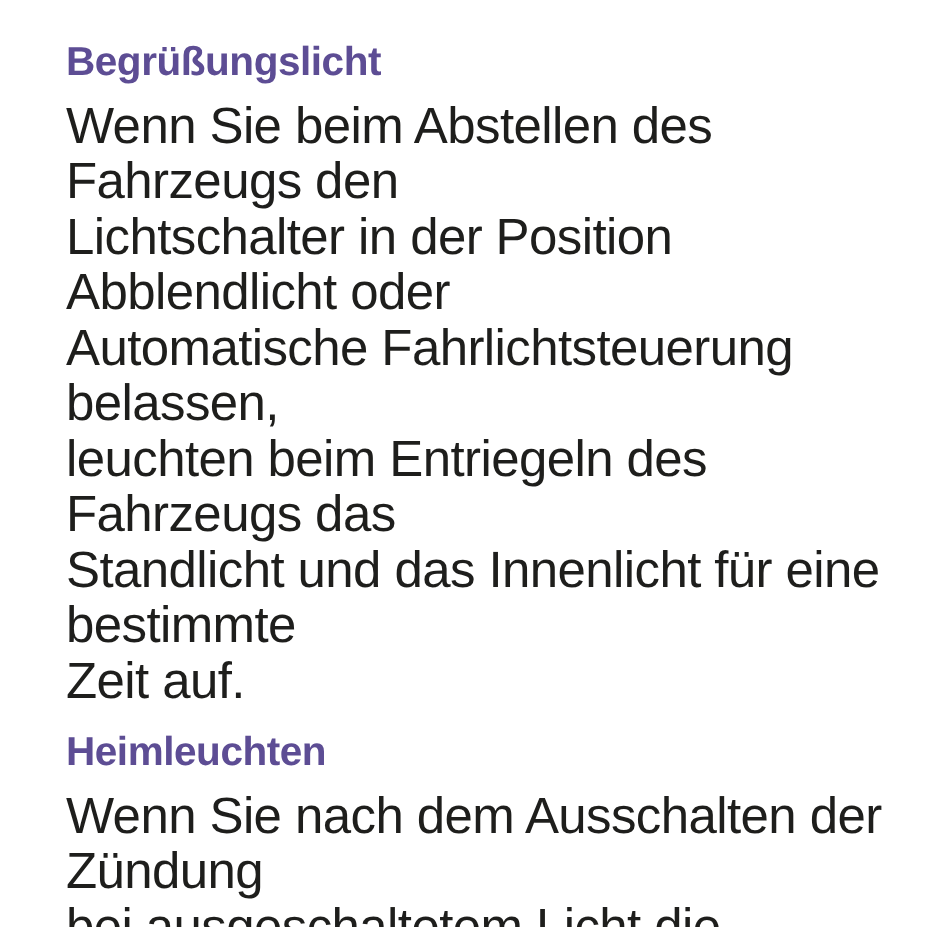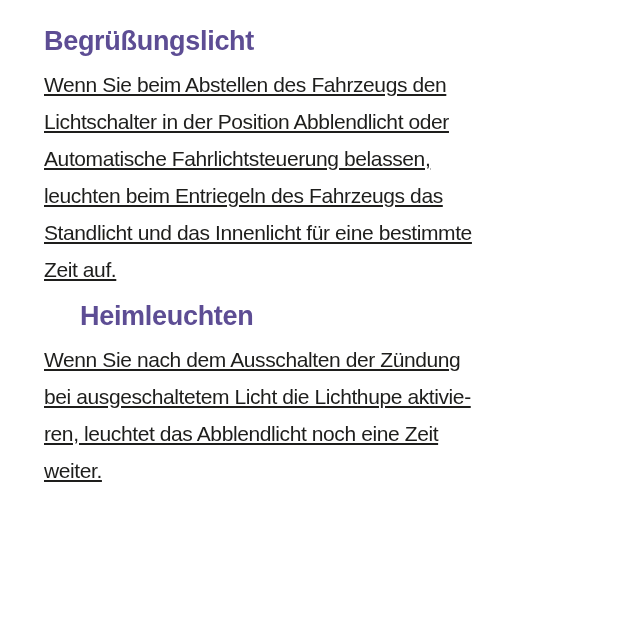--- a/index.html
+++ b/index.html
@@ -21,29 +21,27 @@
   h2.heading {
     font-size: 27px;
     line-height: 32px;
     font-weight: 700;
     color: #5d4d94;
     margin: 0 0 9px 0;
     letter-spacing: -0.3px;
   }
   section + section h2.heading {
     margin-top: 12px;
-    margin-left: 36px;
   }
   p.body {
-    font-size: 21px;
+    font-size: 34px;
     line-height: 37px;
     margin: 0 0 10px 0;
     white-space: pre-line;
     letter-spacing: -0.4px;
-    text-decoration: underline;
   }
   a.page-link {
     color: #2d4f8c;
     text-decoration: none;
     cursor: pointer;
   }
 </style>
 </head>
 <body>
 

